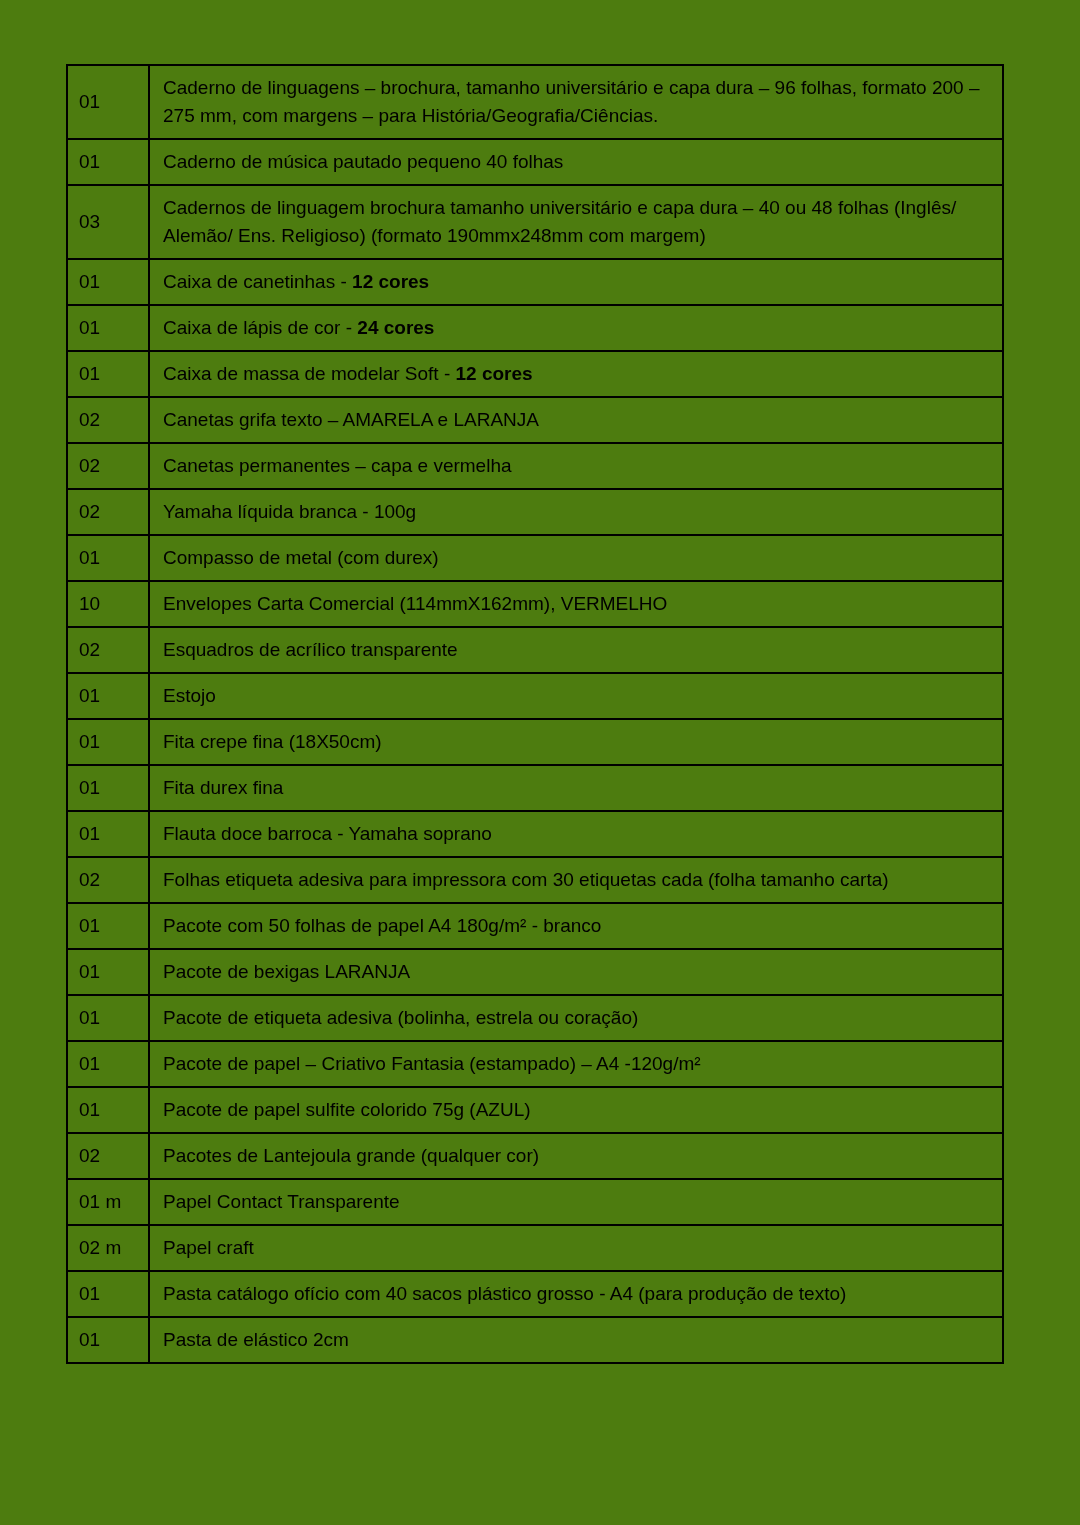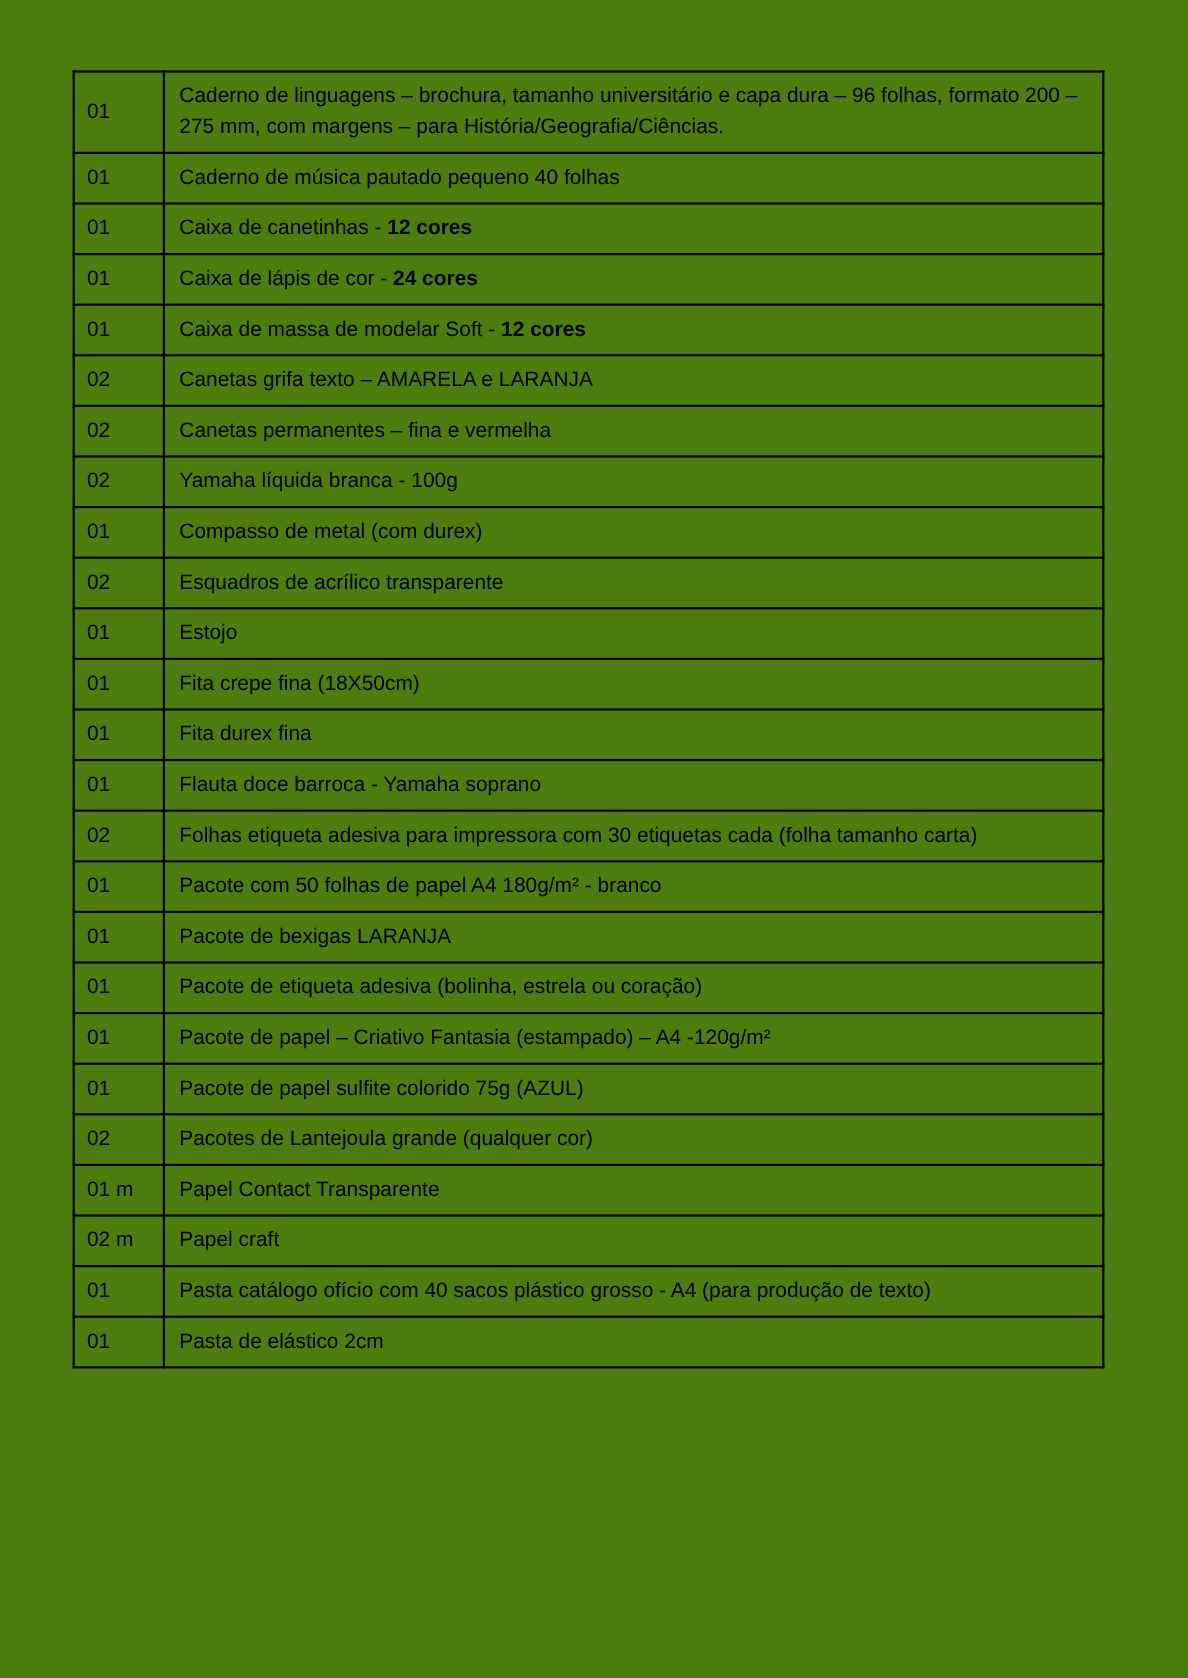--- a/index.html
+++ b/index.html
@@ -57,46 +57,54 @@
     <tbody id="table-body">
         <tr>
           <td class="qty-cell">01</td>
           <td class="desc-cell"><span>Caderno de linguagens – brochura, tamanho universitário e capa dura – 96 folhas, formato 200 – 275 mm, com margens – para História/Geografia/Ciências.</span></td>
         </tr>
         <tr>
           <td class="qty-cell">01</td>
           <td class="desc-cell"><span>Caderno de música pautado pequeno 40 folhas</span></td>
         </tr>
         <tr>
+          <td class="qty-cell">03</td>
+          <td class="desc-cell"><span>Cadernos de linguagem brochura tamanho universitário e capa dura – 40 ou 48 folhas (Inglês/ Alemão/ Ens. Religioso) (formato 190mmx248mm com margem)</span></td>
+        </tr>
+        <tr>
           <td class="qty-cell">01</td>
           <td class="desc-cell"><span>Caixa de canetinhas - </span><b>12 cores</b></td>
         </tr>
         <tr>
           <td class="qty-cell">01</td>
           <td class="desc-cell"><span>Caixa de lápis de cor - </span><b>24 cores</b></td>
         </tr>
         <tr>
           <td class="qty-cell">01</td>
           <td class="desc-cell"><span>Caixa de massa de modelar Soft - </span><b>12 cores</b></td>
         </tr>
         <tr>
           <td class="qty-cell">02</td>
           <td class="desc-cell"><span>Canetas grifa texto – AMARELA e LARANJA</span></td>
         </tr>
         <tr>
           <td class="qty-cell">02</td>
-          <td class="desc-cell"><span>Canetas permanentes – fina e vermelha</span></td>
+          <td class="desc-cell"><span>Canetas permanentes – capa e vermelha</span></td>
         </tr>
         <tr>
           <td class="qty-cell">02</td>
           <td class="desc-cell"><span>Yamaha líquida branca - 100g</span></td>
         </tr>
         <tr>
           <td class="qty-cell">01</td>
           <td class="desc-cell"><span>Compasso de metal (com durex)</span></td>
+        </tr>
+        <tr>
+          <td class="qty-cell">10</td>
+          <td class="desc-cell"><span>Envelopes Carta Comercial (114mmX162mm), VERMELHO</span></td>
         </tr>
         <tr>
           <td class="qty-cell">02</td>
           <td class="desc-cell"><span>Esquadros de acrílico transparente</span></td>
         </tr>
         <tr>
           <td class="qty-cell">01</td>
           <td class="desc-cell"><span>Estojo</span></td>
         </tr>
         <tr>

